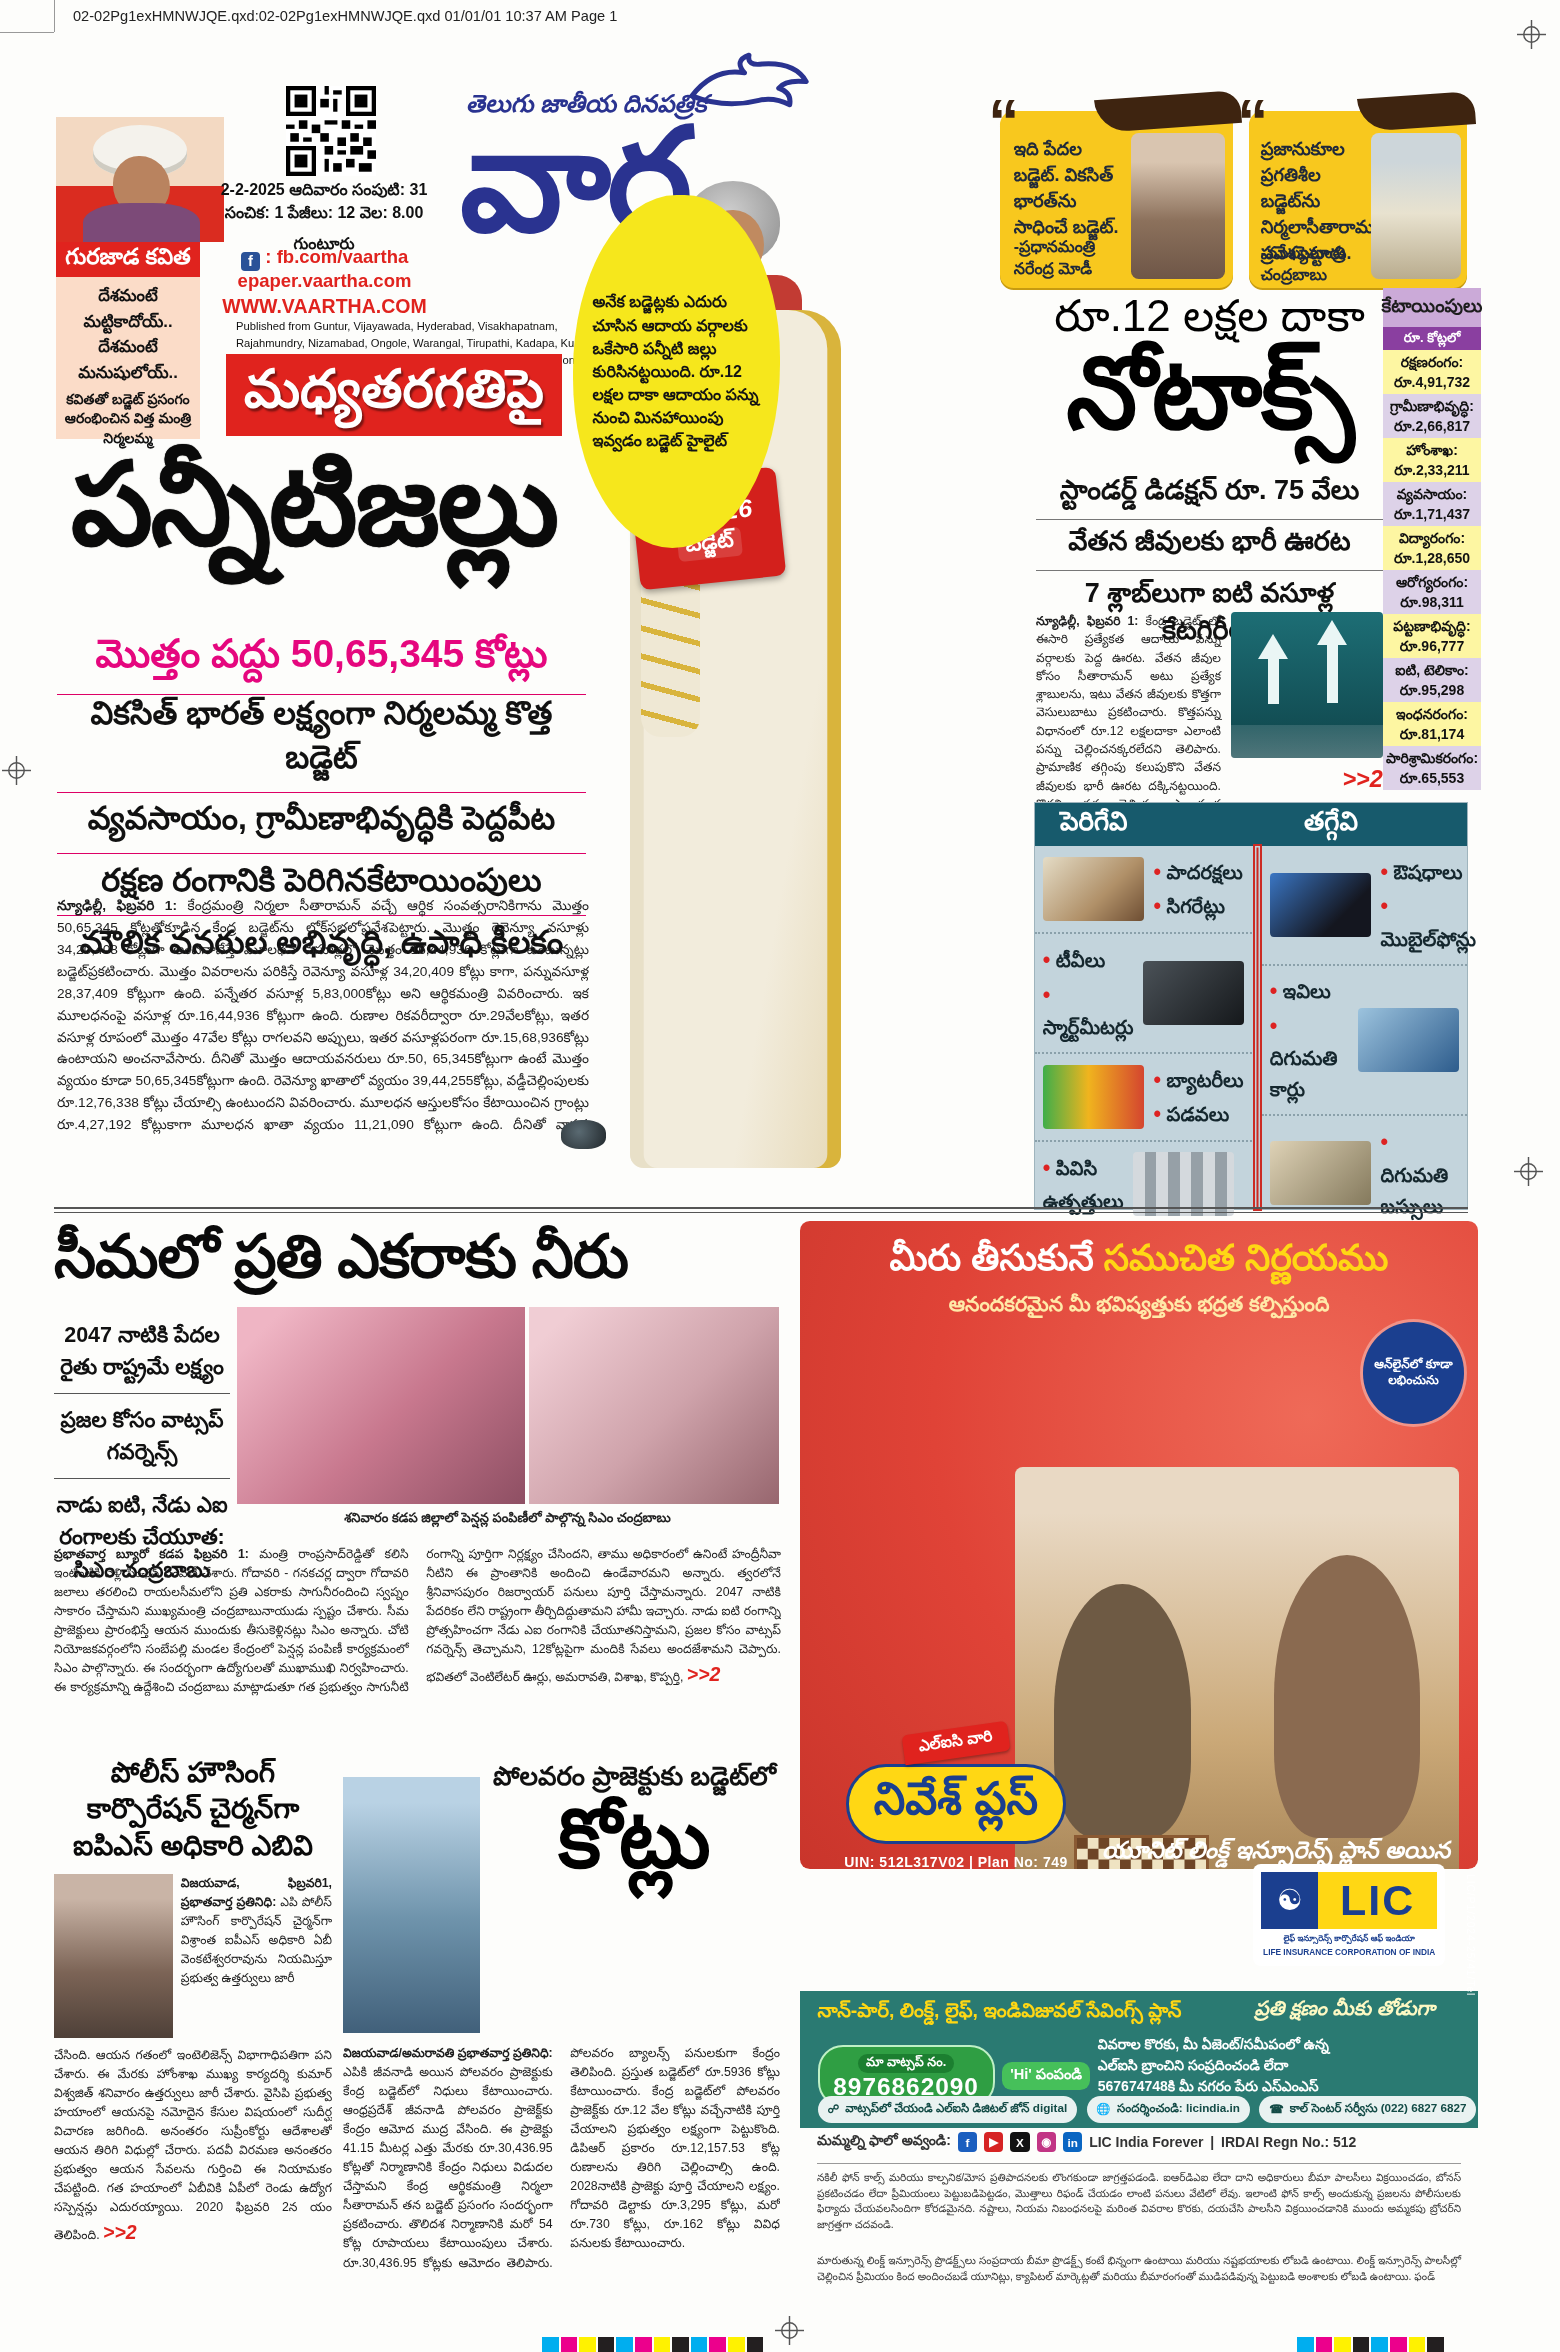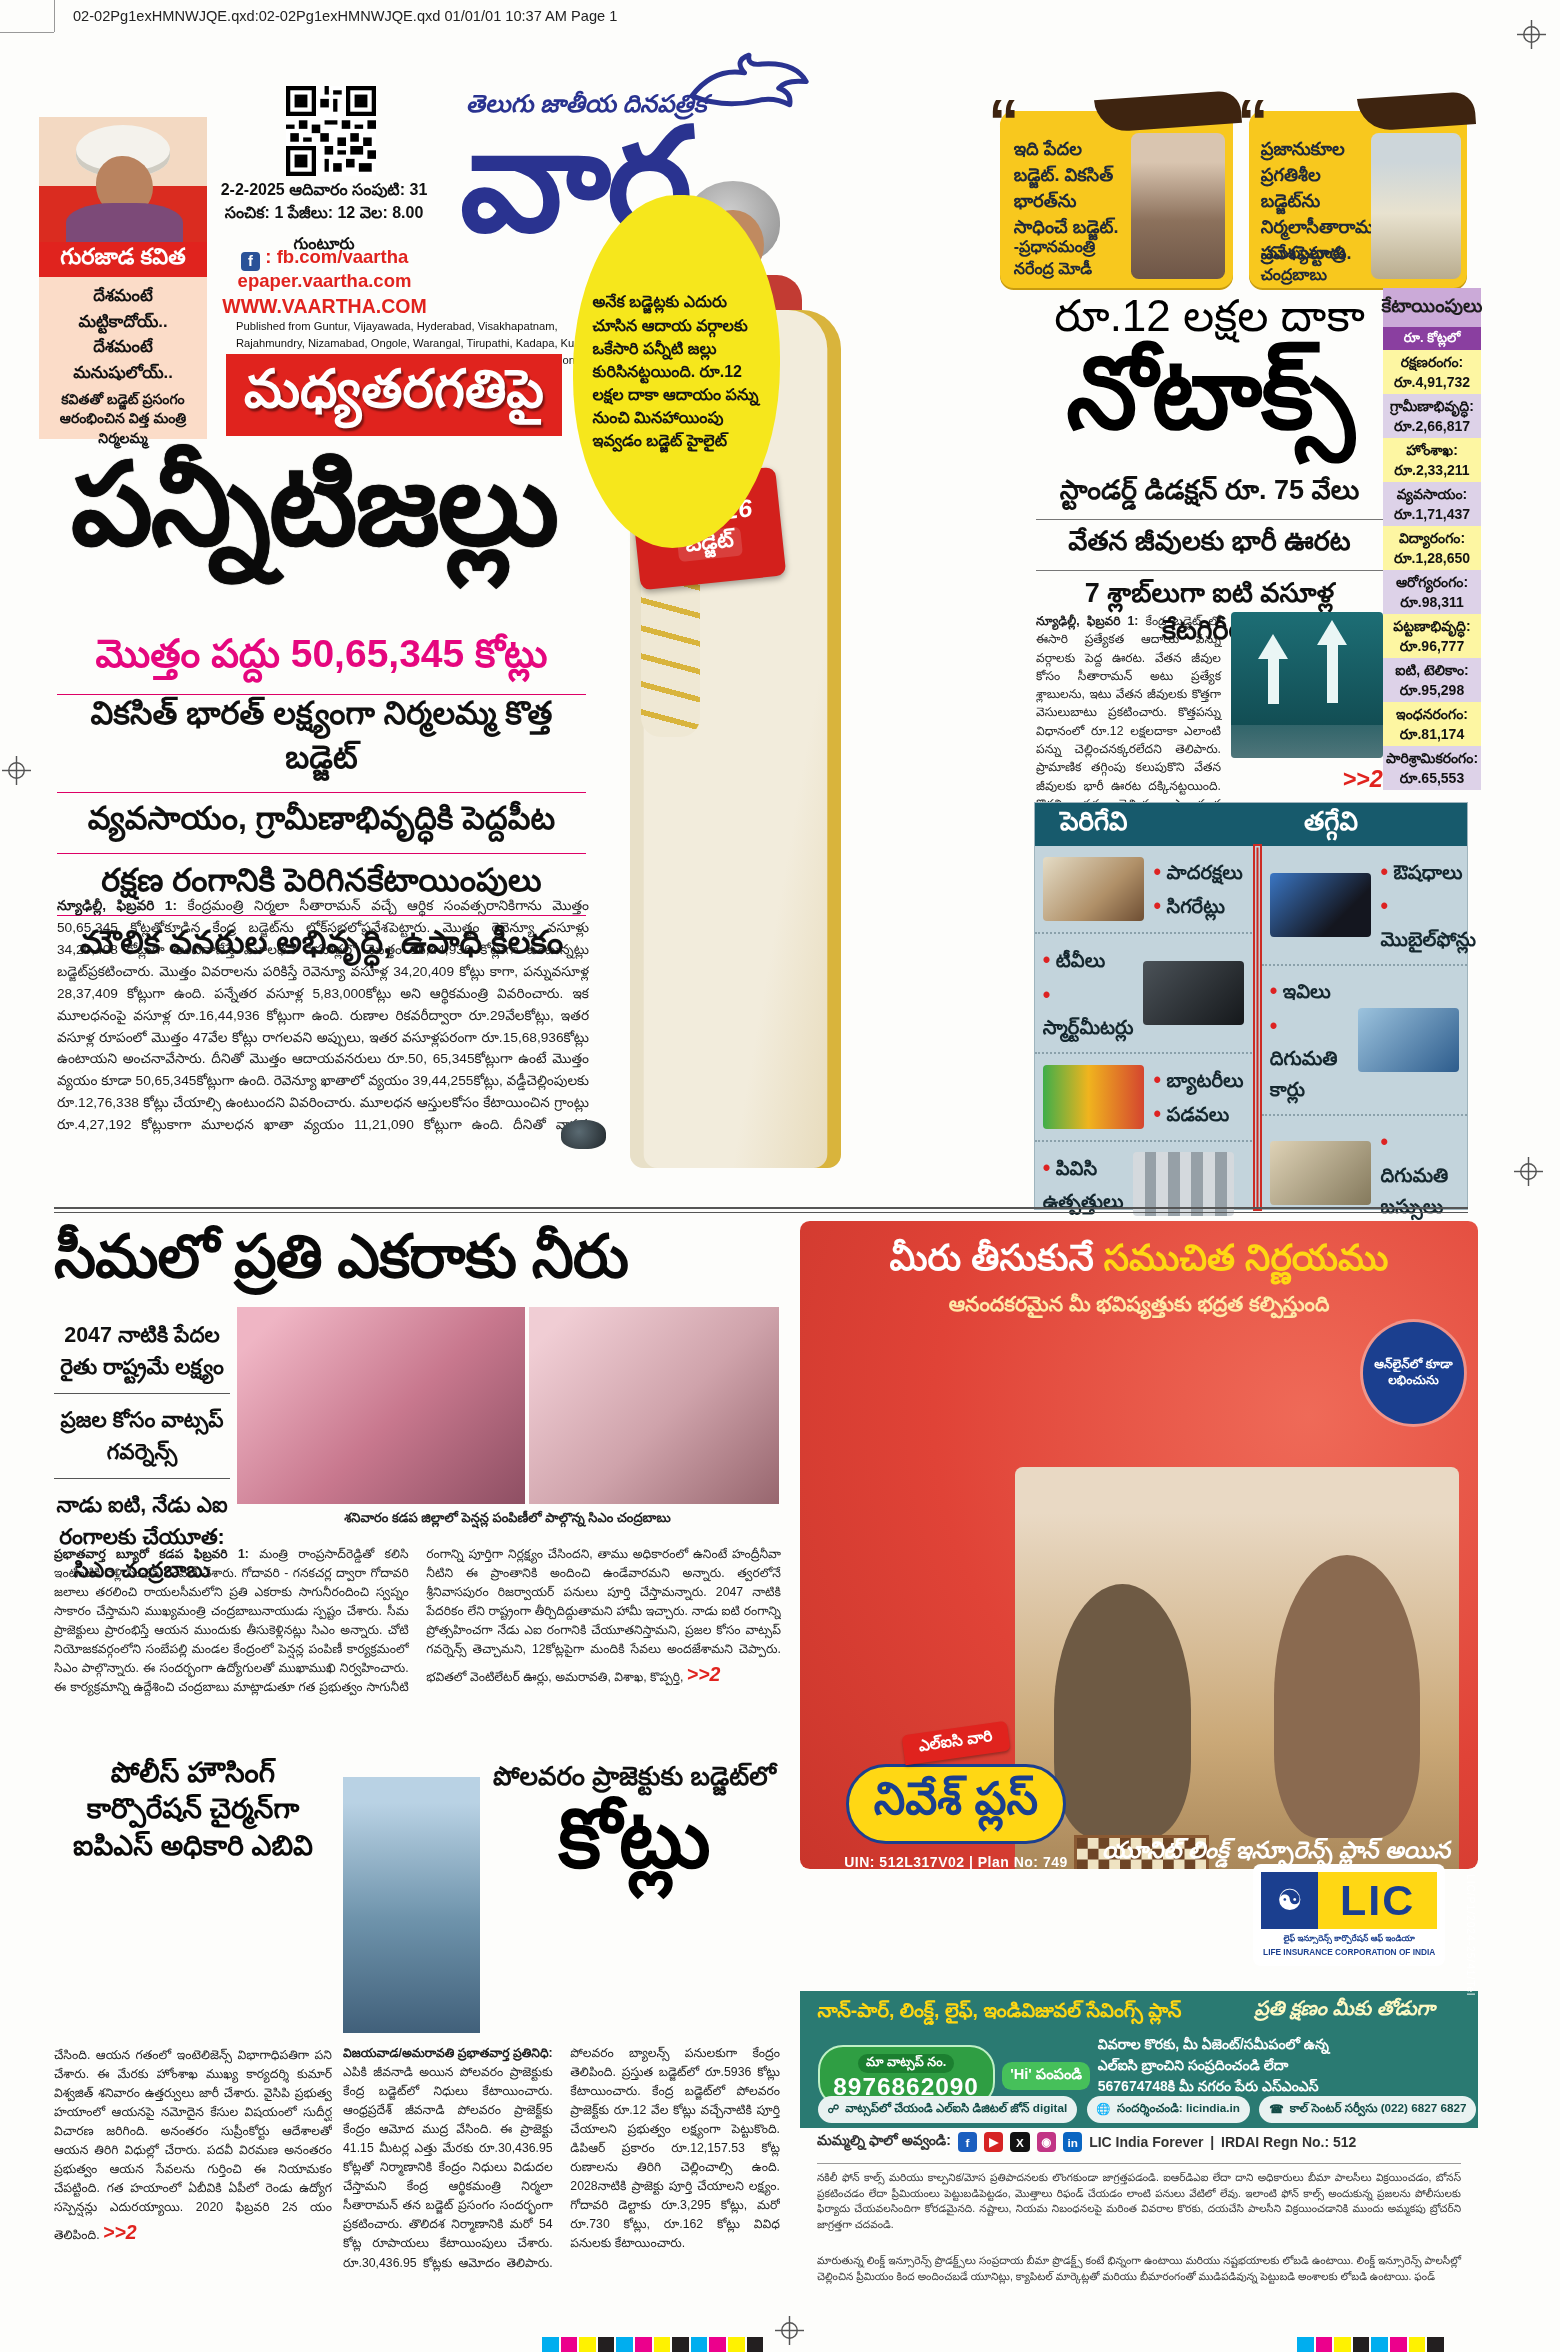--- a/index.html
+++ b/index.html
@@ -172,21 +172,21 @@
       <circle cx="15" cy="15" r="8" stroke-width="1.5"></circle>
       <line x1="0" y1="15" x2="30" y2="15" stroke-width="1.5"></line>
       <line x1="15" y1="0" x2="15" y2="30" stroke-width="1.5"></line>
     </svg>
   <svg class="abs regmark" style="left:775px;top:2316px;" width="29" height="29" viewBox="0 0 30 30">
       <circle cx="15" cy="15" r="8" stroke-width="1.5"></circle>
       <line x1="0" y1="15" x2="30" y2="15" stroke-width="1.5"></line>
       <line x1="15" y1="0" x2="15" y2="30" stroke-width="1.5"></line>
     </svg>
 
-  <div class="abs gur" style="left:39px;top:117px;width:168px;height:322px;">
+  <div class="abs gur" style="left:56px;top:117px;width:144px;height:322px;">
     <div class="gur-port" style="width:168px;height:125px;">
       <div class="gur-turban"></div>
       <div class="gur-face"></div>
       <div class="gur-shawl"></div>
     </div>
     <div class="gur-title" style="height:35px;">గురజాడ కవిత</div>
     <div class="gur-poem c" style="padding-top:5.9px;">
       <div>దేశమంటే</div>
       <div>మట్టికాదోయ్..</div>
       <div>దేశమంటే</div>
@@ -428,20 +428,27 @@
   <div class="abs ph-pension" style="left:237px;top:1307px;width:288px;height:197px;"></div>
   <div class="abs ph-cm2" style="left:529px;top:1307px;width:250px;height:197px;"></div>
   <div class="abs caption c" style="left:237px;top:1510px;width:541px;">శనివారం కడప జిల్లాలో పెన్షన్ల పంపిణీలో పాల్గొన్న సిఎం చంద్రబాబు</div>
   <div class="abs small j cols2" style="left:54px;top:1545px;width:727px;height:193px;overflow:hidden;">
     <span class="lede">ప్రభాతవార్త బ్యూరో కడప ఫిబ్రవరి 1:</span>
     <span>మంత్రి రాంప్రసాద్‌రెడ్డితో కలిసి ఇంటింటికి వెళ్లి పింఛన్ పంపిణీ చేశారు. గోదావరి - గనకచర్ల ద్వారా గోదావరి జలాలు తరలించి రాయలసీమలోని ప్రతి ఎకరాకు సాగునీరందించి స్వప్నం సాకారం చేస్తామని ముఖ్యమంత్రి చంద్రబాబునాయుడు స్పష్టం చేశారు. సీమ ప్రాజెక్టులు ప్రారంభిస్తే ఆయన ముందుకు తీసుకెళ్లినట్లు సిఎం అన్నారు. చోటి నియోజకవర్గంలోని సంబేపల్లి మండల కేంద్రంలో పెన్షన్ల పంపిణీ కార్యక్రమంలో సిఎం పాల్గొన్నారు. ఈ సందర్భంగా ఉద్యోగులతో ముఖాముఖి నిర్వహించారు. ఈ కార్యక్రమాన్ని ఉద్దేశించి చంద్రబాబు మాట్లాడుతూ గత ప్రభుత్వం సాగునీటి రంగాన్ని పూర్తిగా నిర్లక్ష్యం చేసిందని, తాము అధికారంలో ఉనింటే హంద్రీనీవా నీటిని ఈ ప్రాంతానికి అందించి ఉండేవారమని అన్నారు. త్వరలోనే శ్రీనివాసపురం రిజర్వాయర్ పనులు పూర్తి చేస్తామన్నారు. 2047 నాటికి పేదరికం లేని రాష్ట్రంగా తీర్చిదిద్దుతామని హామీ ఇచ్చారు. నాడు ఐటి రంగాన్ని ప్రోత్సహించగా నేడు ఎఐ రంగానికి చేయూతనిస్తామని, ప్రజల కోసం వాట్సప్ గవర్నెన్స్ తెచ్చామని, 12కోట్లపైగా మందికి సేవలు అందజేశామని చెప్పారు. భవితలో వెంటిలేటర్ ఊర్లు, అమరావతి, విశాఖ, కొప్పర్తి,</span>
     <span class="more" style="font-size:19.5px;">&gt;&gt;2</span>
   </div>
 
   <div class="abs headline3 c" style="left:54px;top:1755px;width:278px;">పోలీస్ హౌసింగ్ కార్పొరేషన్ చైర్మన్‌గా ఐపిఎస్ అధికారి ఎబివి</div>
+  <div class="abs" style="left:54px;top:1874px;width:278px;display:flex;gap:7.8px;">
+    <div class="ph-abv" style="width:119px;height:164px;flex:none;"></div>
+    <div class="small j">
+      <span class="lede">విజయవాడ, ఫిబ్రవరి1, ప్రభాతవార్త ప్రతినిధి:</span>
+      <span>ఎపి పోలీస్ హౌసింగ్ కార్పొరేషన్ చైర్మన్‌గా విశ్రాంత ఐపీఎస్ అధికారి ఏబీ వెంకటేశ్వరరావును నియమిస్తూ ప్రభుత్వ ఉత్తర్వులు జారీ</span>
+    </div>
+  </div>
   <div class="abs small j" style="left:54px;top:2046px;width:278px;height:285px;overflow:hidden;">
     <span>చేసింది. ఆయన గతంలో ఇంటెలిజెన్స్ విభాగాధిపతిగా పని చేశారు. ఈ మేరకు హోంశాఖ ముఖ్య కార్యదర్శి కుమార్ విశ్వజిత్ శనివారం ఉత్తర్వులు జారీ చేశారు. వైసిపి ప్రభుత్వ హయాంలో ఆయనపై నమోదైన కేసుల విషయంలో సుదీర్ఘ విచారణ జరిగింది. అనంతరం సుప్రీంకోర్టు ఆదేశాలతో ఆయన తిరిగి విధుల్లో చేరారు. పదవీ విరమణ అనంతరం ప్రభుత్వం ఆయన సేవలను గుర్తించి ఈ నియామకం చేపట్టింది. గత హయాంలో ఏబీవికి ఏపీలో రెండు ఉద్యోగ సస్పెన్షన్లు ఎదురయ్యాయి. 2020 ఫిబ్రవరి 2న యం తెలిపింది.</span>
     <span class="more" style="font-size:19.5px;">&gt;&gt;2</span>
   </div>
 
   <div class="abs ph-dam" style="left:343px;top:1777px;width:137px;height:256px;"></div>
   <div class="abs c" style="left:488px;top:1761px;width:293px;">
     <div class="pol-k">పోలవరం ప్రాజెక్టుకు బడ్జెట్‌లో</div>
     <div class="pol-u">కోట్లు</div>
   </div>

